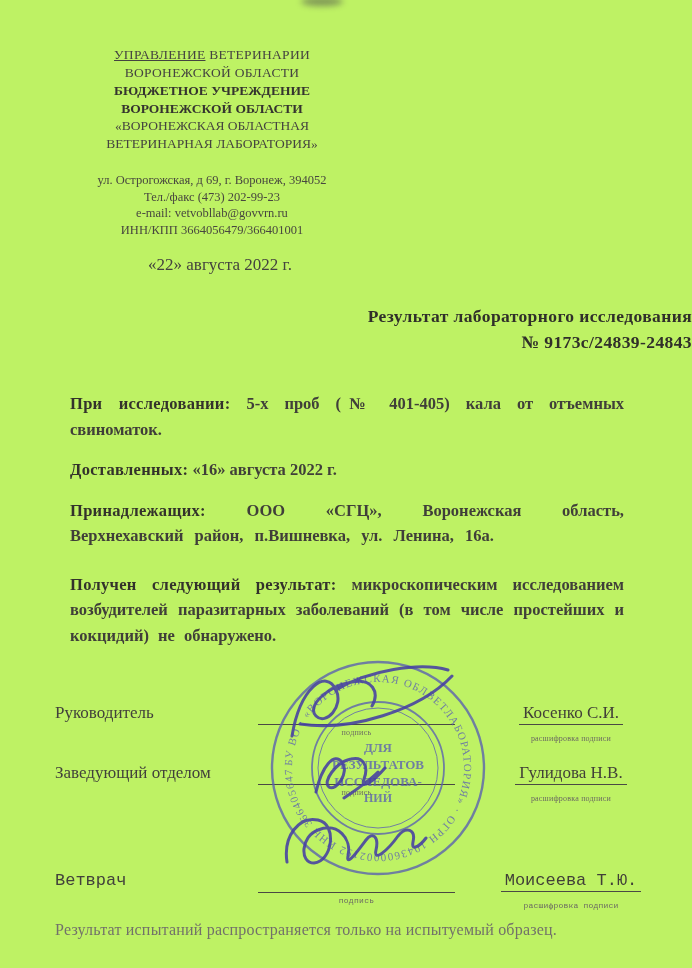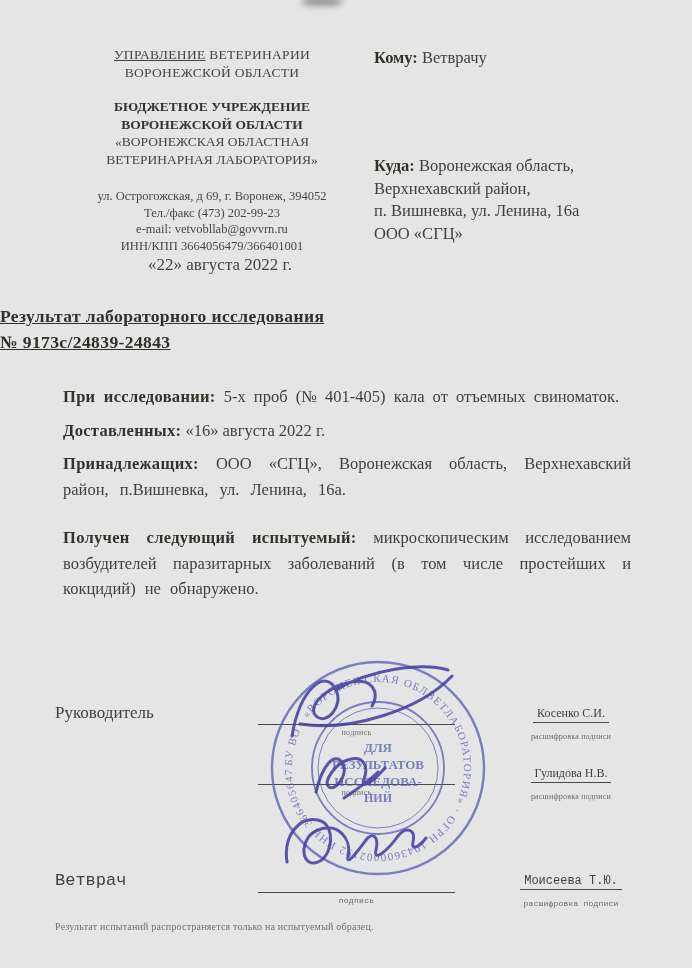--- a/index.html
+++ b/index.html
@@ -1,63 +1,63 @@
 <!DOCTYPE html>
 <html><head>
 <meta charset="utf-8">
 <style>
   html,body{margin:0;padding:0;background:#ffffff;}
   .page{
     position:relative;width:692px;height:968px;margin:0 auto;
-    background:#e5e5e5;overflow:hidden;
+    background:#bef264;overflow:hidden;
     font-family:"Liberation Serif","DejaVu Serif",serif;
     color:#3f3e3c;
   }
   
   .hdr-left{position:absolute;left:62px;top:46px;width:300px;text-align:center;}
   .authority{font-size:13.5px;line-height:18px;letter-spacing:.3px;color:#454440;}
   .authority .uline{text-decoration:underline;}
-  .org-block{margin-top:16px;font-size:13.5px;line-height:17.5px;}
+  .org-block{margin-top:0;font-size:13.5px;line-height:17.5px;}
   .org-bold{font-weight:bold;color:#35342f;}
   .org-name{color:#45443f;}
   .addr{margin-top:20px;font-size:12.5px;line-height:16.5px;color:#48473f;}
   .date-line{position:absolute;left:120px;top:255px;width:200px;text-align:center;
     font-size:17px;color:#44433e;}
   .hdr-right{position:absolute;left:374px;top:48px;width:280px;font-size:16.5px;color:#403f3a;}
   .komu b,.kuda b{color:#333028;}
   .kuda{position:absolute;left:0;top:107px;line-height:22.5px;}
   
-  .title{position:absolute;left:0;top:303px;width:100%;text-align:left;
-    font-weight:bold;font-size:17.5px;line-height:26px;letter-spacing:.4px;color:#302f2a;text-decoration:underline;}
+  .title{position:absolute;left:0;top:303px;width:100%;text-align:right;
+    font-weight:bold;font-size:17.5px;line-height:26px;letter-spacing:.4px;color:#302f2a;}
   
   .body-text{position:absolute;left:55px;top:376px;width:584px;
     font-size:16.5px;line-height:25.5px;color:#403f39;}
-  .body-text p{margin:8px;text-align:justify;text-align-last:left;}
+  .body-text p{margin:15px;text-align:justify;text-align-last:left;font-weight:bold;}
   .body-text b{color:#33322b;letter-spacing:.3px;}
   .p-sp1{word-spacing:4px;}
   .p-sp3{word-spacing:7px;}
   .p-last{margin-top:23px !important;word-spacing:5px;}
   
   .sig-row{position:absolute;left:55px;width:584px;height:52px;}
   .sig-role{position:absolute;left:0;top:0;font-size:17px;color:#42413b;}
   .sig-line{position:absolute;left:203px;top:21px;width:197px;border-bottom:1.4px solid #4a4944;}
   .sig-line-cap{position:absolute;left:203px;top:25px;width:197px;text-align:center;
     font-size:8px;color:#6b6a62;letter-spacing:.3px;}
   .sig-name{position:absolute;left:443px;top:0;width:146px;text-align:center;}
-  .sig-name .nm{font-size:12px;color:#413f38;border-bottom:1.4px solid #4a4944;
+  .sig-name .nm{font-size:17px;color:#413f38;border-bottom:1.4px solid #4a4944;
     display:inline-block;padding:0 4px 1px 4px;}
   .sig-name .cap{font-size:8px;color:#6b6a62;letter-spacing:.2px;margin-top:9px;}
   .row1{top:703px;}.row2{top:763px;}.row3{top:871px;font-family:Liberation Mono, monospace;}
   
   .stamp{position:absolute;left:262px;top:652px;width:232px;height:232px;opacity:.78;
     pointer-events:none;}
   .autographs{position:absolute;left:0;top:640px;width:692px;height:250px;
     pointer-events:none;opacity:.88;}
   
-  .footer{position:absolute;left:55px;top:921px;font-size:10px;color:#72716a;
+  .footer{position:absolute;left:55px;top:921px;font-size:16px;color:#72716a;
     letter-spacing:.2px;}
   .smudge{position:absolute;left:301px;top:-3px;width:42px;height:9px;background:#4c4c4c;
     border-radius:50%;filter:blur(3px);opacity:.55;}
 </style>
 </head>
 <body>
 
 <div class="page">
 
   <div class="smudge"></div>
@@ -76,68 +76,56 @@
     <div class="addr">
       <div>ул. Острогожская, д 69, г. Воронеж, 394052</div>
       <div>Тел./факс (473) 202-99-23</div>
       <div>e-mail: vetvobllab@govvrn.ru</div>
       <div>ИНН/КПП 3664056479/366401001</div>
     </div>
   </div>
 
   <div class="date-line">«22» августа 2022 г.</div>
 
-  <div class="hdr-right">
-    <div class="komu">
-      <b>Кому:</b>
-      <span>Ветврачу</span>
-    </div>
-    <div class="kuda">
-      <b>Куда:</b>
-      <span>Воронежская область,</span><br>
-      <span>Верхнехавский район,</span><br>
-      <span>п. Вишневка, ул. Ленина, 16а</span><br>
-      <span>ООО «СГЦ»</span>
-    </div>
-  </div>
 
   <div class="title">
     <span>Результат лабораторного исследования</span><br>
     <span>№ 9173с/24839-24843</span>
   </div>
 
   <div class="body-text">
     <p class="p-sp1">
       <b>При исследовании:</b>
       <span>5-х проб (№ 401-405) кала от отъемных свиноматок.</span>
     </p>
     <p>
       <b>Доставленных:</b>
       <span>«16» августа 2022 г.</span>
     </p>
     <p class="p-sp3">
       <b>Принадлежащих:</b>
       <span>ООО «СГЦ», Воронежская область, Верхнехавский район, п.Вишневка, ул. Ленина, 16а.</span>
     </p>
     <p class="p-last">
-      <b>Получен следующий испытуемый:</b>
+      <b>Получен следующий результат:</b>
       <span>микроскопическим исследованием возбудителей паразитарных заболеваний (в том числе простейших и кокцидий) не обнаружено.</span>
     </p>
   </div>
 
   <div class="sig-row row1">
     <span class="sig-role">Руководитель</span>
     <div class="sig-line"></div>
     <div class="sig-line-cap">подпись</div>
     <div class="sig-name">
       <span class="nm">Косенко С.И.</span>
       <div class="cap">расшифровка подписи</div>
     </div>
   </div>
   <div class="sig-row row2">
+    <span class="sig-role">Заведующий отделом</span>
     <div class="sig-line"></div>
     <div class="sig-line-cap">подпись</div>
     <div class="sig-name">
       <span class="nm">Гулидова Н.В.</span>
       <div class="cap">расшифровка подписи</div>
     </div>
   </div>
   <div class="sig-row row3">
     <span class="sig-role">Ветврач</span>
     <div class="sig-line"></div>

